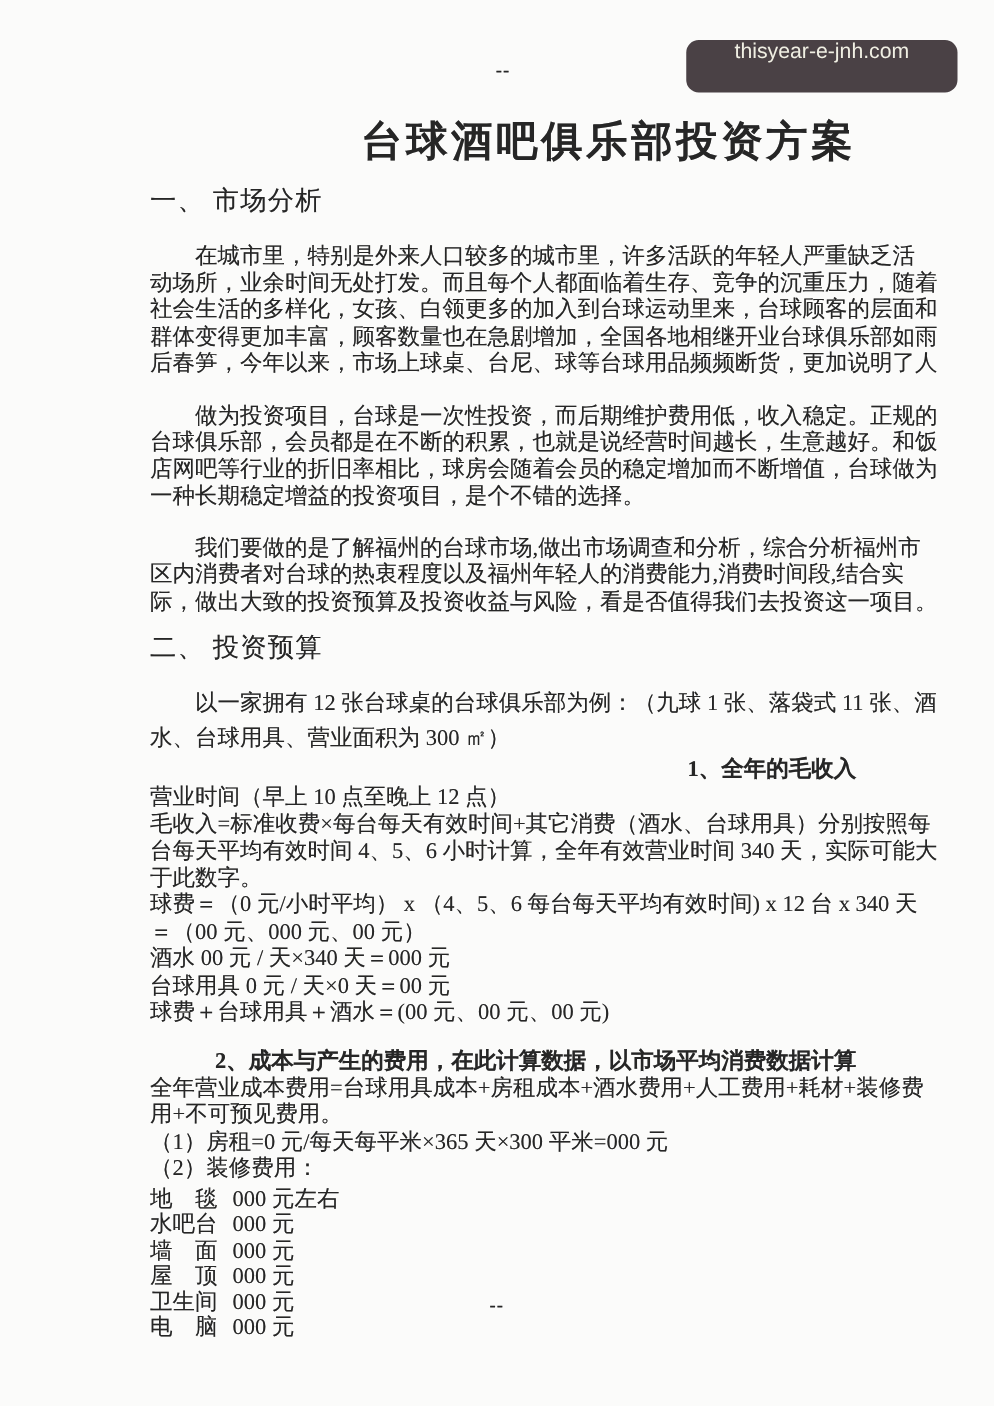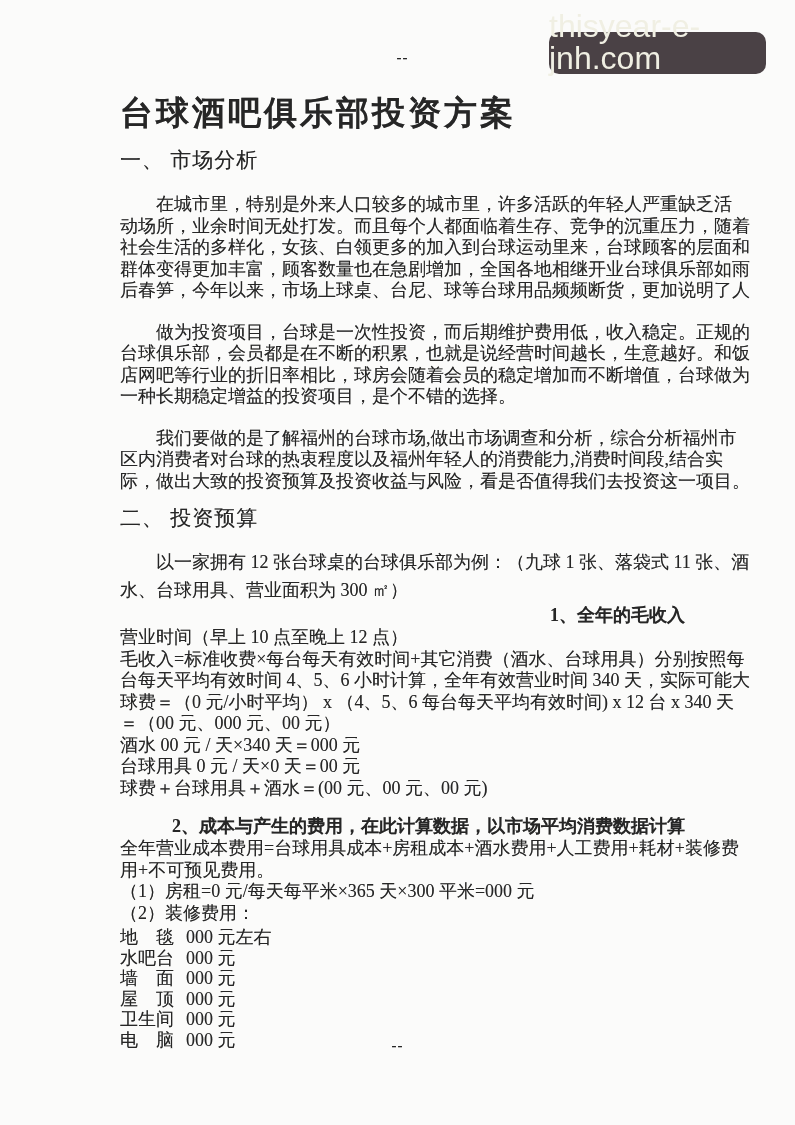--- a/index.html
+++ b/index.html
@@ -15,33 +15,33 @@
     width:795px;height:1125px;
     padding:50px 110px 0 120px;
     box-sizing:border-box;
     overflow:hidden;
     text-shadow:0 0 0.4px rgba(40,40,40,.45);
   }
   .badge{
     position:absolute;top:32px;left:549px;
     width:217px;height:42px;
     border-radius:10px;
-    display:flex;align-items:flex-end;justify-content:center;
+    display:flex;align-items:flex-start;justify-content:center;
     font-family:"Liberation Sans","DejaVu Sans",sans-serif;
-    font-size:32px;line-height:1;
+    font-size:17px;line-height:1;
     text-shadow:none;
   }
   .marker{
     text-align:center;
     font-size:15px;font-weight:bold;letter-spacing:1px;
     line-height:15px;
   }
   .marker.bottom{position:absolute;top:1038px;left:0;width:795px;}
   .title{
-    font-size:33px;font-weight:bold;text-align:left;
+    font-size:33px;font-weight:bold;text-align:right;
     margin:26px 0 8px;letter-spacing:3px;
   }
   .h2{font-size:21px;font-weight:normal;margin:10px 0 6px;letter-spacing:1px;}
   .h2-budget{margin-top:12px;}
   .h3{font-size:18px;font-weight:bold;margin:3px 0 0;line-height:23px;text-align:right;}
   .h3-costs{margin-top:16px;margin-left:12px;}
   .para{margin:0;}
   .tline{font-size:18px;line-height:21.5px;white-space:nowrap;}
   .indent .tline:first-child{text-indent:2em;margin-top:20px;}
   .intro .tline + .tline{margin-top:6px;}
@@ -87,20 +87,21 @@
   <div class="para indent intro">
       <div class="tline">以一家拥有 12 张台球桌的台球俱乐部为例：（九球 1 张、落袋式 11 张、酒</div>
       <div class="tline">水、台球用具、营业面积为 300 ㎡）</div>
     </div>
 
   <h3 class="h3">1、全年的毛收入</h3>
   <div class="para">
       <div class="tline">营业时间（早上 10 点至晚上 12 点）</div>
       <div class="tline">毛收入=标准收费×每台每天有效时间+其它消费（酒水、台球用具）分别按照每</div>
       <div class="tline">台每天平均有效时间 4、5、6 小时计算，全年有效营业时间 340 天，实际可能大</div>
+      <div class="tline">于此数字。</div>
       <div class="tline">球费＝（0 元/小时平均） x （4、5、6 每台每天平均有效时间) x 12 台 x 340 天</div>
       <div class="tline">＝（00 元、000 元、00 元）</div>
       <div class="tline">酒水 00 元 / 天×340 天＝000 元</div>
       <div class="tline">台球用具 0 元 / 天×0 天＝00 元</div>
       <div class="tline">球费＋台球用具＋酒水＝(00 元、00 元、00 元)</div>
     </div>
 
   <h3 class="h3 h3-costs">2、成本与产生的费用，在此计算数据，以市场平均消费数据计算</h3>
   <div class="para">
       <div class="tline">全年营业成本费用=台球用具成本+房租成本+酒水费用+人工费用+耗材+装修费</div>

